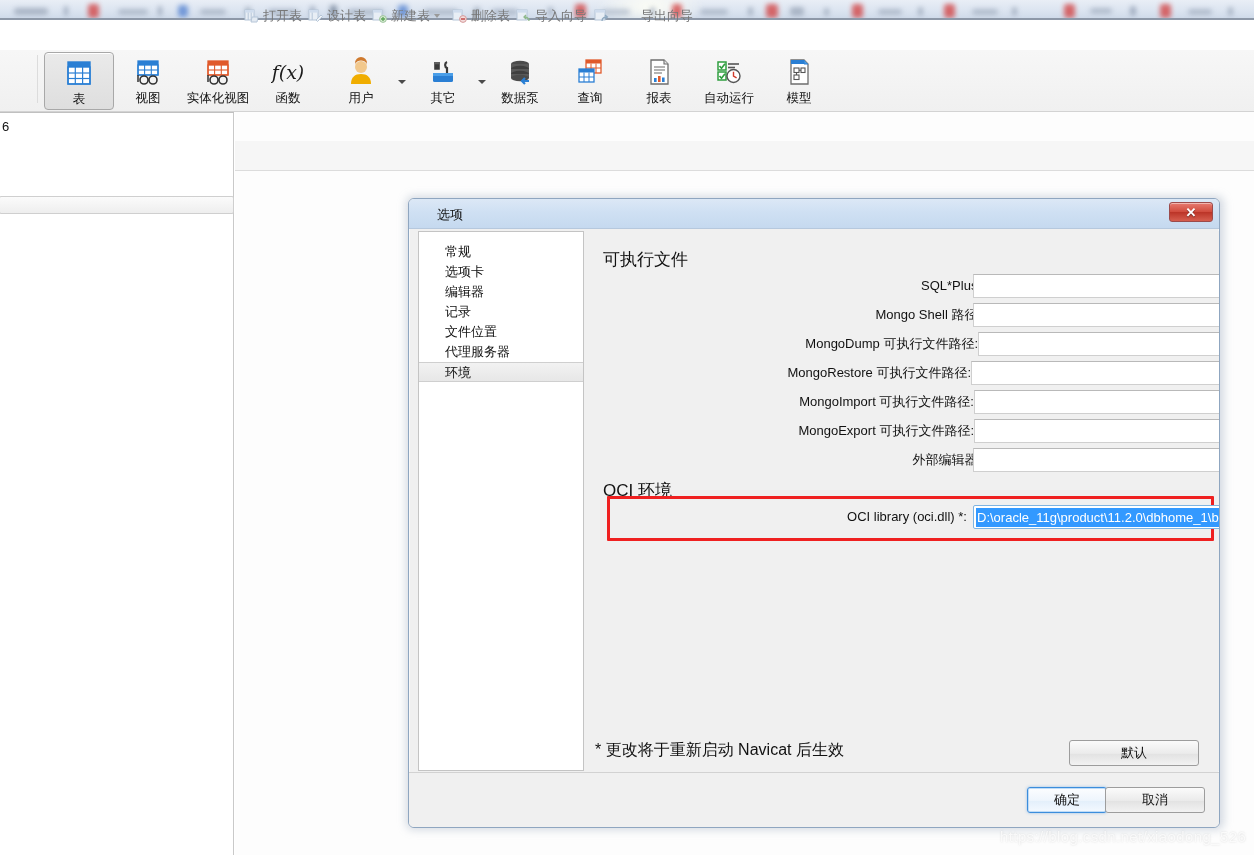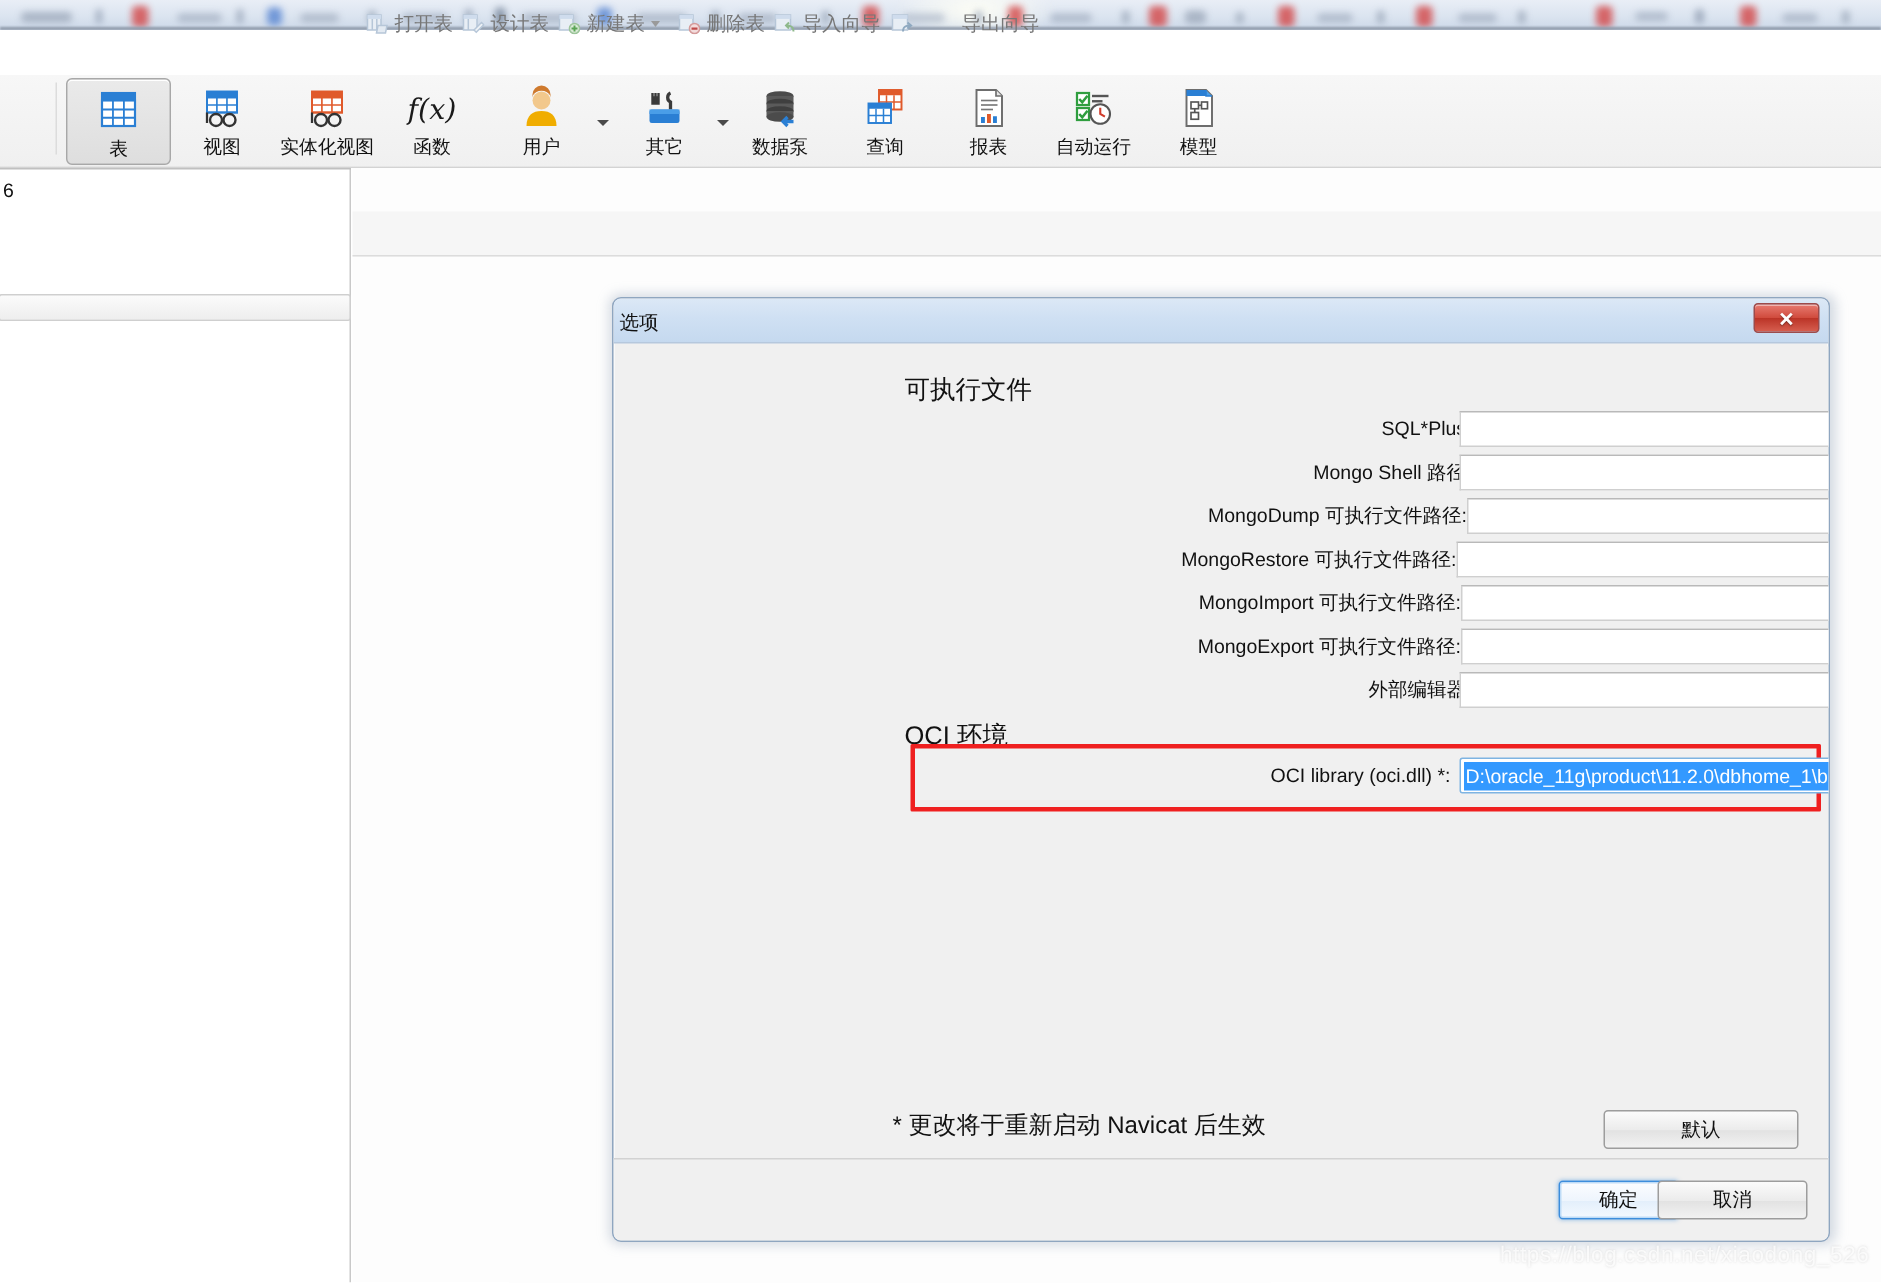--- a/index.html
+++ b/index.html
@@ -124,21 +124,21 @@
     border:1px solid #8fa6c0; border-radius:6px;
     background:#f0f0f0;
     box-shadow: 0 0 0 1px rgba(255,255,255,.6) inset;
     overflow:hidden;
   }
   .dlgtitle {
     position:absolute; left:0; top:0; width:100%; height:30px;
     background: linear-gradient(180deg,#dce8f6 0%, #cfe0f3 45%, #c5d9ef 100%);
     border-bottom:1px solid #b6c8dd;
   }
-  .dlgtitle .t { position:absolute; left:4px; top:7px; font-size:13px; color:#111; }
+  .dlgtitle .t { position:absolute; left:28px; top:7px; font-size:13px; color:#111; }
   .closebtn {
     position:absolute; right:6px; top:3px; width:44px; height:20px;
     border:1px solid #9c4b4b; border-radius:3px;
     background: linear-gradient(180deg,#e77b71 0%, #d04a3c 50%, #bb3427 51%, #d65e4f 100%);
     box-shadow: inset 0 1px 0 rgba(255,255,255,.45);
     cursor:default;
   }
   .closebtn .x {
     position:absolute; left:0; top:0; width:100%; height:100%;
     display:flex; align-items:center; justify-content:center;
@@ -517,20 +517,30 @@
   <div class="dlgshadow"></div>
   <div class="dialog">
 
     <div class="dlgtitle">
       <div class="t">选项</div>
       <div class="closebtn">
         <div class="x">✕</div>
       </div>
     </div>
 
+    <div class="navlist">
+      <div style="height:10px;"></div>
+      <div class="navitem">常规</div>
+      <div class="navitem">选项卡</div>
+      <div class="navitem">编辑器</div>
+      <div class="navitem">记录</div>
+      <div class="navitem">文件位置</div>
+      <div class="navitem">代理服务器</div>
+      <div class="navitem sel">环境</div>
+    </div>
 
     <div class="panelbody">
 
       <div class="grouptitle" style="left:18px; top:17px;">可执行文件</div>
 
       <div class="frow" style="left:0; top:43px; width:1036px;">
         <div class="flabel" style="right:640px;">SQL*Plus:</div>
         <div class="finput" style="left:388px; width:380px;"></div>
 
       </div>
@@ -582,20 +592,20 @@
 
         </div>
 
       </div>
 
       <div class="noteline" style="left:10px; bottom:10px;">* 更改将于重新启动 Navicat 后生效</div>
       <div class="btn" style="left:484px; bottom:5px; width:130px; height:26px;">默认</div>
     </div>
 
     <div class="dlgfooter">
-      <div class="btn primary" style="right:100px; top:14px; width:80px;">确定</div>
+      <div class="btn primary" style="right:112px; top:14px; width:80px;">确定</div>
       <div class="btn" style="right:14px; top:14px; width:100px;">取消</div>
     </div>
   </div>
 
   <div class="watermark">https://blog.csdn.net/xiaodong_526</div>
 
 </div>
 
 </body></html>

